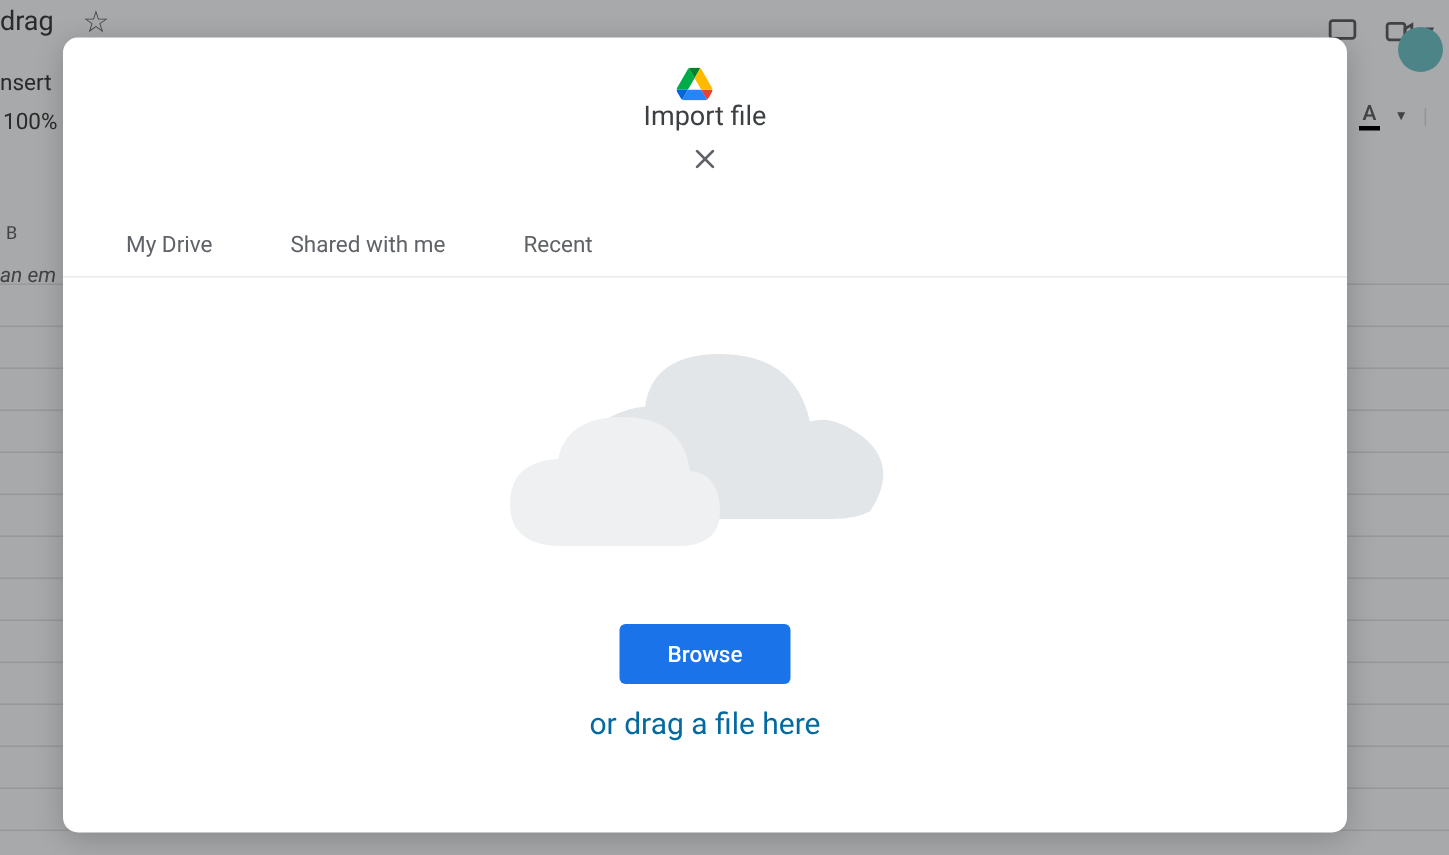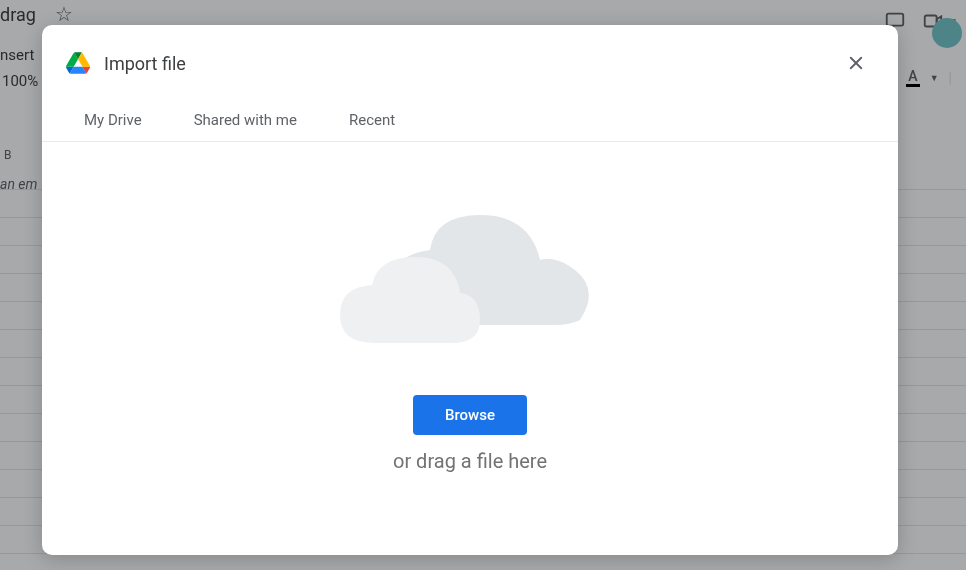--- a/index.html
+++ b/index.html
@@ -59,20 +59,21 @@
       background: #fff;
       border-radius: 10px;
       box-shadow: 0 4px 20px rgba(0,0,0,0.2);
       display: flex;
       flex-direction: column;
     }
     .modal-header {
       display: flex;
       align-items: center;
       padding: 20px 24px 18px 24px;
+      flex-direction: column;
     }
     .drive-icon { width: 24px; height: 22px; margin-right: 14px; }
     .modal-title { font-size: 18px; color: #3c4043; flex: 1; }
     .close-btn {
       width: 36px; height: 36px;
       display: flex; align-items: center; justify-content: center;
       border-radius: 50%;
       cursor: pointer;
       color: #5f6368;
       font-size: 22px;
@@ -132,21 +133,21 @@
       padding: 11px 32px;
       font-size: 15px;
       font-weight: 500;
       border-radius: 4px;
       cursor: pointer;
       font-family: inherit;
       margin-bottom: 14px;
     }
     .drag-text {
       font-size: 20px;
-      color: #737373;
+      color: #0369a1;
     }
   </style>
 </head>
 <body>
 
 <div class="backdrop">
   <div class="bg-toolbar">
     <span class="bg-title">drag</span>
     <span class="bg-star">☆</span>
     <span class="bg-menu">nsert</span>

